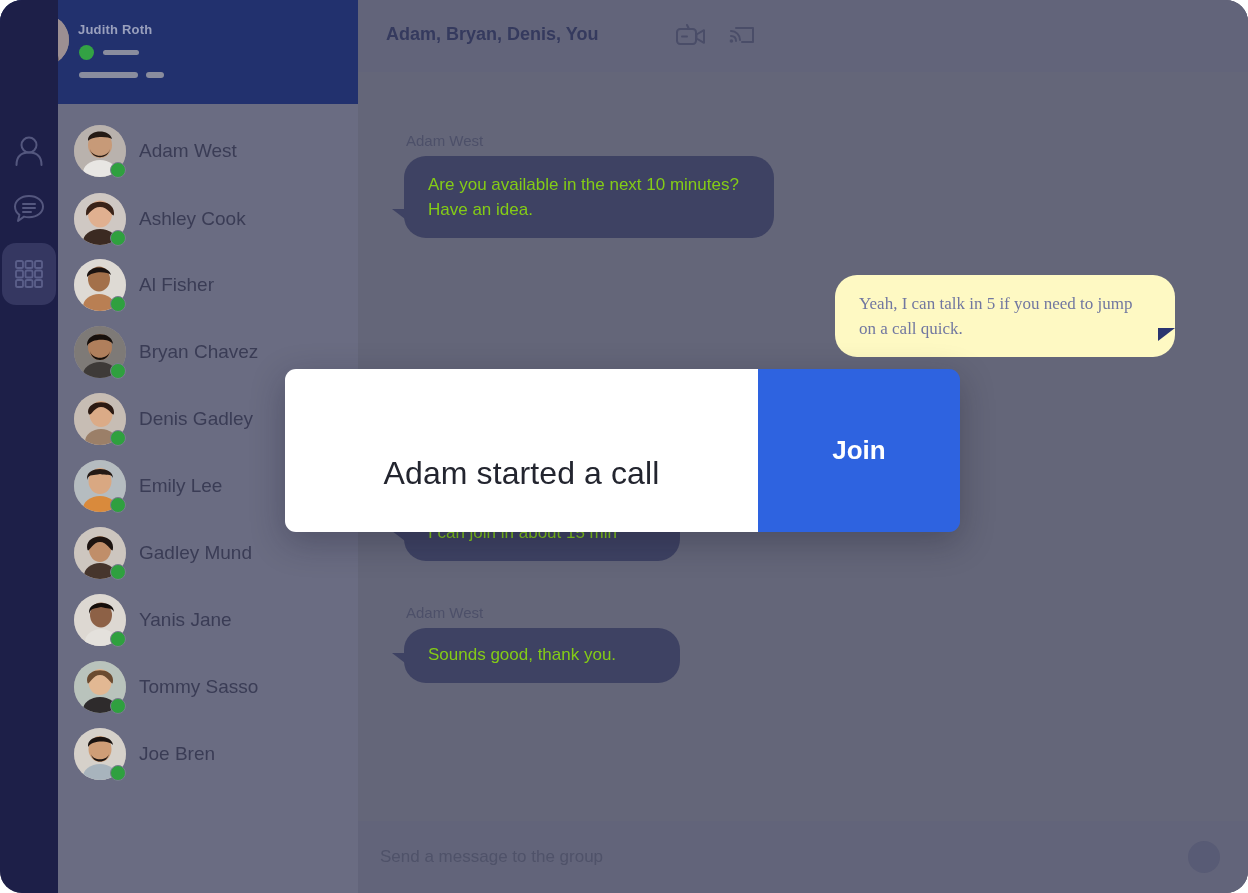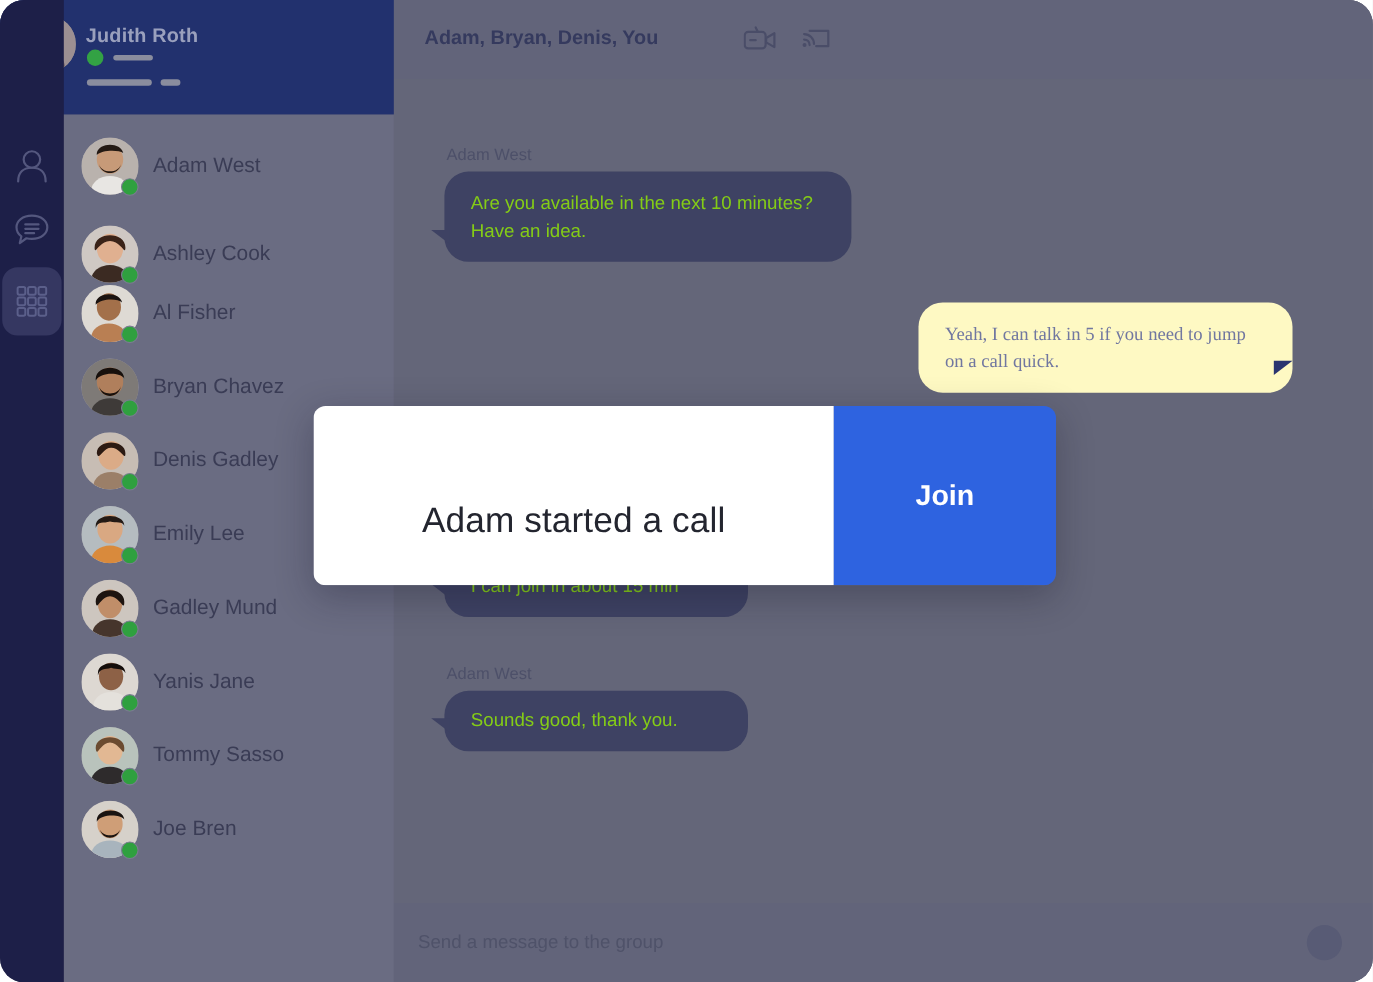--- a/index.html
+++ b/index.html
@@ -46,21 +46,21 @@
     background: #22316e;
     z-index: 5;
   }
   #profile-avatar {
     position: absolute; left: 17px; top: 14px;
     width: 52px; height: 52px; border-radius: 50%;
     overflow: hidden; background: #8d8a92;
   }
   #profile-name {
     position: absolute; left: 78px; top: 22px;
-    font-size: 18px; font-weight: bold;
+    font-size: 13px; font-weight: bold;
     color: #9aa0bd; letter-spacing: .2px;
   }
   #profile-status-dot {
     position: absolute; left: 79px; top: 45px;
     width: 15px; height: 15px; border-radius: 50%;
     background: #33a244;
   }
   .skel {
     position: absolute; background: #8a8d9e; border-radius: 3px;
   }
@@ -274,21 +274,21 @@
           <ellipse cx="26" cy="20" rx="12" ry="13" fill="#c79a78"></ellipse>
           <path d="M14 14 C16 4 36 4 38 14 C34 11 18 11 14 16 Z" fill="#241a14"></path>
           <path d="M16 24 C18 35 34 35 36 24 C34 33 18 33 16 24 Z" fill="#241a14"></path>
           <ellipse cx="26" cy="48" rx="17" ry="13" fill="#e8e6e3"></ellipse>
         </svg>
       </div>
       <div class="contact-dot"></div>
       <div class="contact-name">Adam West</div>
     </div>
 
-    <div class="contact-row" style="top:94px;">
+    <div class="contact-row" style="top:82px;">
       <div class="contact-avatar">
         <svg width="52" height="52" viewBox="0 0 52 52">
           <rect width="52" height="52" fill="#cfc8c3"></rect>
           <ellipse cx="26" cy="21" rx="12" ry="13.5" fill="#e0b090"></ellipse>
           <path d="M12 20 C12 5 40 5 40 20 C40 28 36 14 26 14 C16 14 12 28 12 20 Z" fill="#3a2318"></path>
           <ellipse cx="26" cy="49" rx="17" ry="13" fill="#3b2a22"></ellipse>
         </svg>
       </div>
       <div class="contact-dot"></div>
       <div class="contact-name">Ashley Cook</div>

